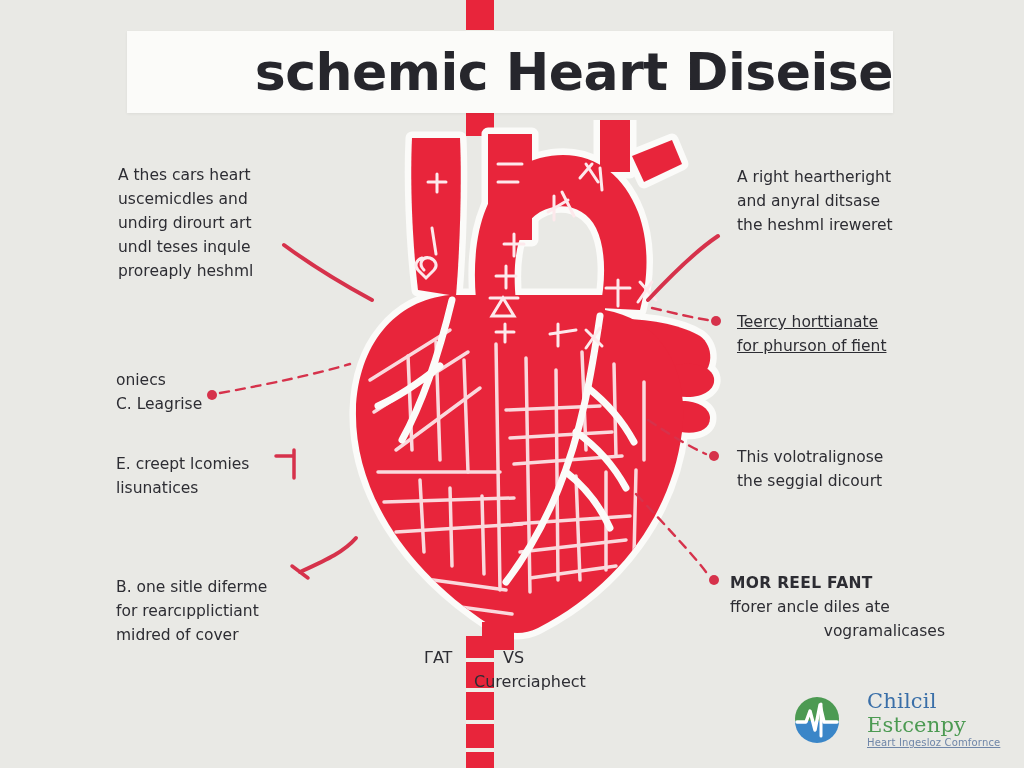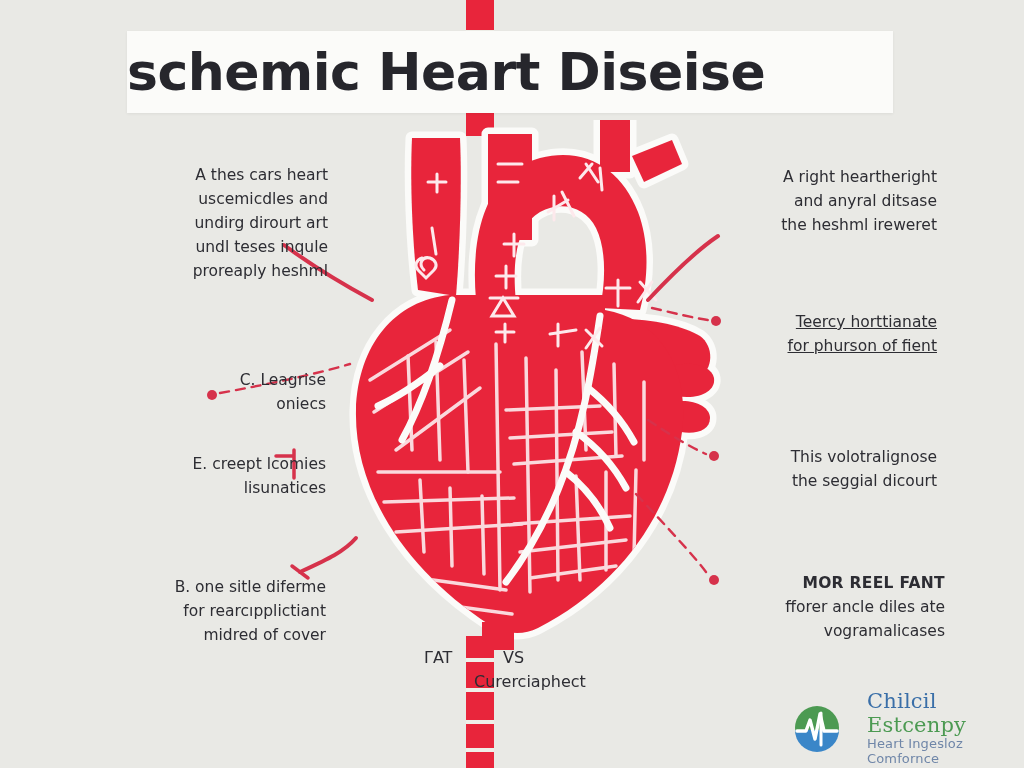--- a/index.html
+++ b/index.html
@@ -38,21 +38,21 @@
   .title-band {
     position: absolute;
     left: 127px;
     top: 31px;
     width: 766px;
     height: 82px;
     background: #fbfbf9;
     box-shadow: 0 1px 3px rgba(0,0,0,.06);
     display: flex;
     align-items: center;
-    justify-content: flex-start;
+    justify-content: flex-end;
   }
   .title-text {
     font-size: 52px;
     font-weight: 700;
     letter-spacing: -0.5px;
     color: #26262c;
     white-space: nowrap;
     font-family: "DejaVu Sans", "Liberation Sans", sans-serif;
   }
 
@@ -77,21 +77,21 @@
   
   .note {
     position: absolute;
     font-size: 15.5px;
     line-height: 1.55;
     color: #2d2d33;
     font-family: "DejaVu Sans", "Liberation Sans", sans-serif;
   }
   .note.left  { text-align: left;  width: 210px; }
   .note.right { text-align: left;  width: 200px; }
-  .note .ln { display: block; white-space: nowrap; text-align: right; }
+  .note .ln { display: block; white-space: nowrap; }
   .note .bold { font-weight: 700; letter-spacing: .3px; }
   .note .ralign { text-align: right; }
 
   
   .caption {
     position: absolute;
     font-size: 16px;
     color: #2d2d33;
     white-space: nowrap;
   }
@@ -111,24 +111,25 @@
   .logo-mark { width: 48px; height: 48px; flex: none; }
   .logo-text { display: flex; flex-direction: column; line-height: 1.12; }
   .logo-name {
     font-size: 21px;
     color: #3a6fa8;
     letter-spacing: .2px;
     font-family: "DejaVu Serif", "Liberation Serif", serif;
   }
   .logo-name .accent { color: #4c9a52; }
   .logo-tag {
-    font-size: 13px;
+    font-size: 10px;
     color: #6f86a8;
     letter-spacing: .15px;
     font-family: "DejaVu Sans", "Liberation Sans", sans-serif;
+    text-decoration: underline;
   }
 </style>
 </head>
 <body>
 
 <div id="page">
 
   <div class="vessel-bar vessel-top">
     <div class="vessel-seg" style="top:34px"></div>
     <div class="vessel-seg" style="top:74px"></div>
@@ -262,22 +263,22 @@
 
   <div class="note left" style="left:118px; top:163px;">
     <span class="ln">A thes cars heart</span>
     <span class="ln">uscemicdles and</span>
     <span class="ln">undirg dirourt art</span>
     <span class="ln">undl teses inqule</span>
     <span class="ln">proreaply heshml</span>
   </div>
 
   <div class="note left" style="left:116px; top:368px;">
+    <span class="ln">oniecs</span>
     <span class="ln">C. Leagrise</span>
-    <span class="ln">oniecs</span>
   </div>
 
   <div class="note left" style="left:116px; top:452px;">
     <span class="ln">E. creept lcomies</span>
     <span class="ln">lisunatices</span>
   </div>
 
   <div class="note left" style="left:116px; top:575px;">
     <span class="ln">B. one sitle diferme</span>
     <span class="ln">for rearcıpplictiant</span>

